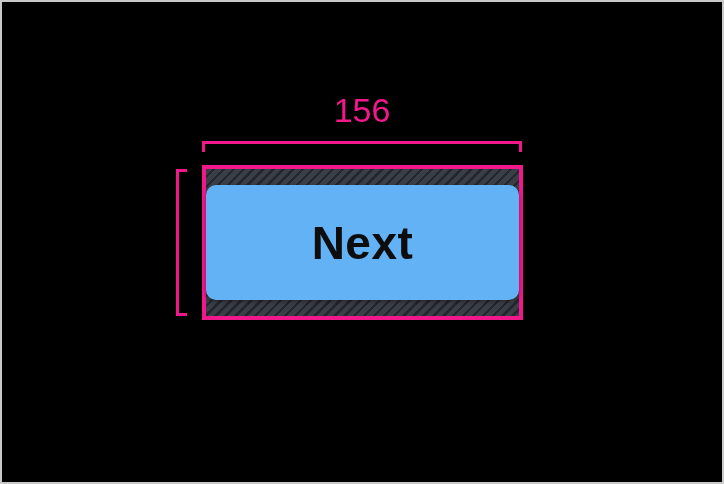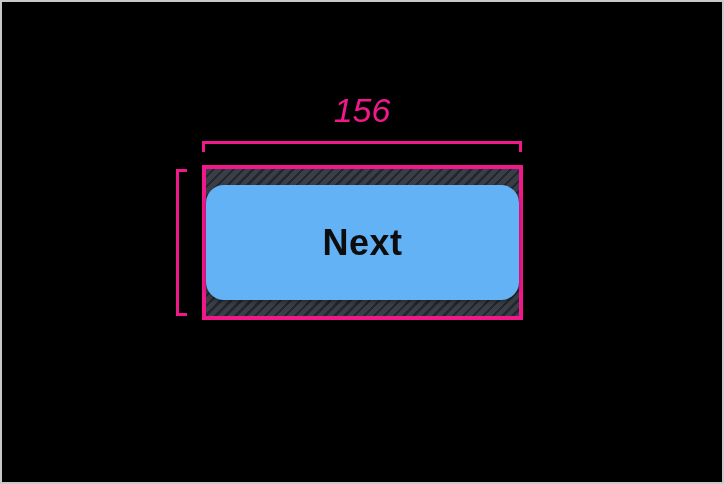--- a/index.html
+++ b/index.html
@@ -22,21 +22,20 @@
     font-weight: 400;
     line-height: 38px;
     user-select: none;
   }
 
   .width-label {
     left: 200px;
     top: 89px;
     width: 320px;
     text-align: center;
-    font-style: italic;
   }
 
   .height-label {
     left: 92px;
     top: 221px;
     width: 62px;
     text-align: right;
   }
 
   
@@ -87,25 +86,25 @@
     );
   }
 
   .next-button {
     position: absolute;
     left: 0;
     right: 0;
     top: 16px;
     bottom: 16px;
     border: none;
-    border-radius: 18px;
+    border-radius: 10px;
     background: var(--button-fill);
     color: var(--button-text);
     font-family: "Liberation Sans", sans-serif;
-    font-size: 36px;
+    font-size: 46px;
     font-weight: 700;
     letter-spacing: 0.5px;
     display: flex;
     align-items: center;
     justify-content: center;
     box-shadow: 0 2px 4px rgba(0, 0, 0, 0.35);
     cursor: pointer;
     padding: 17px;
   }
 </style>

